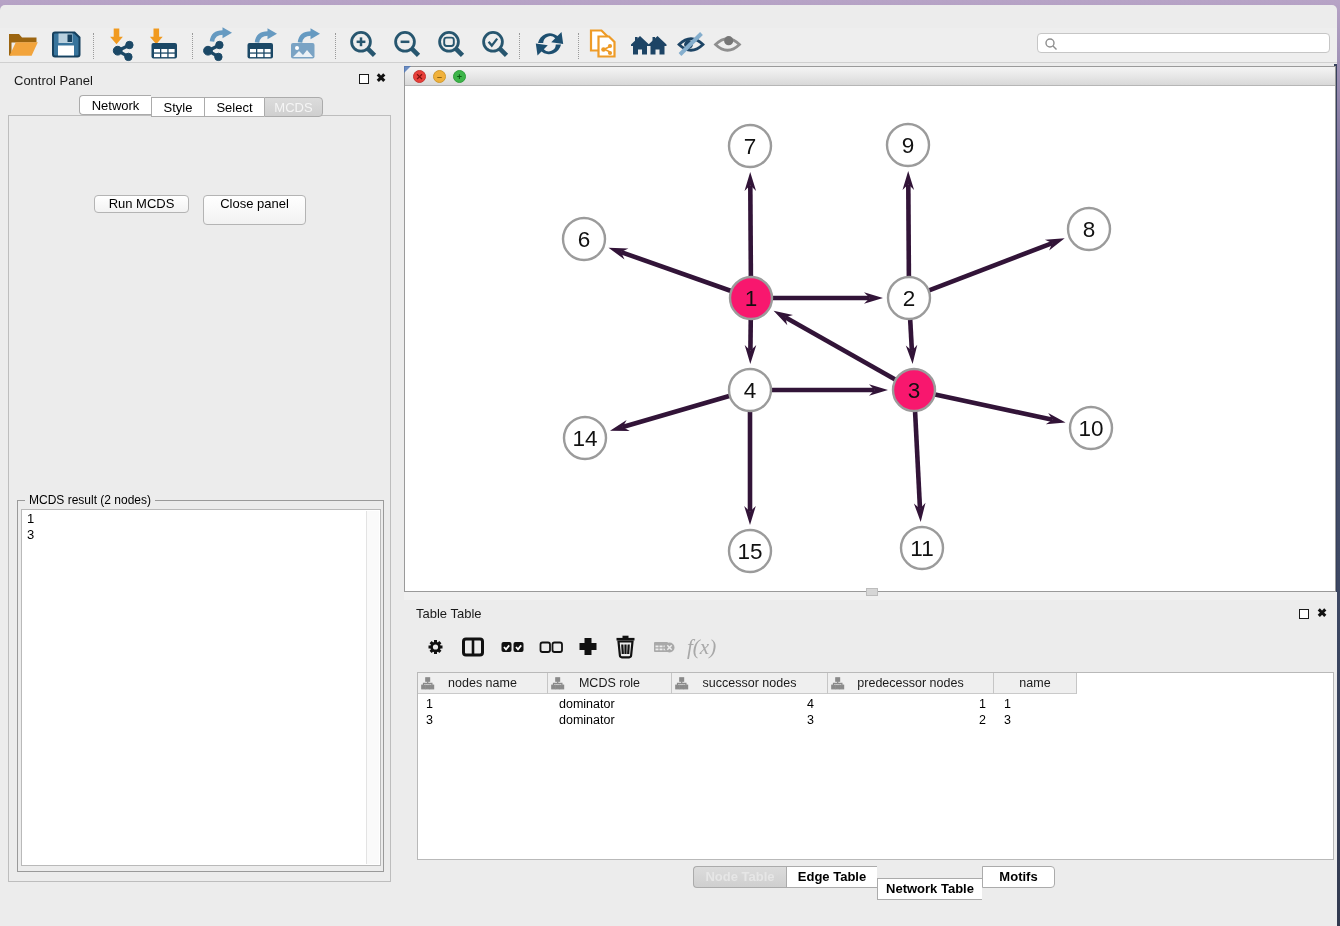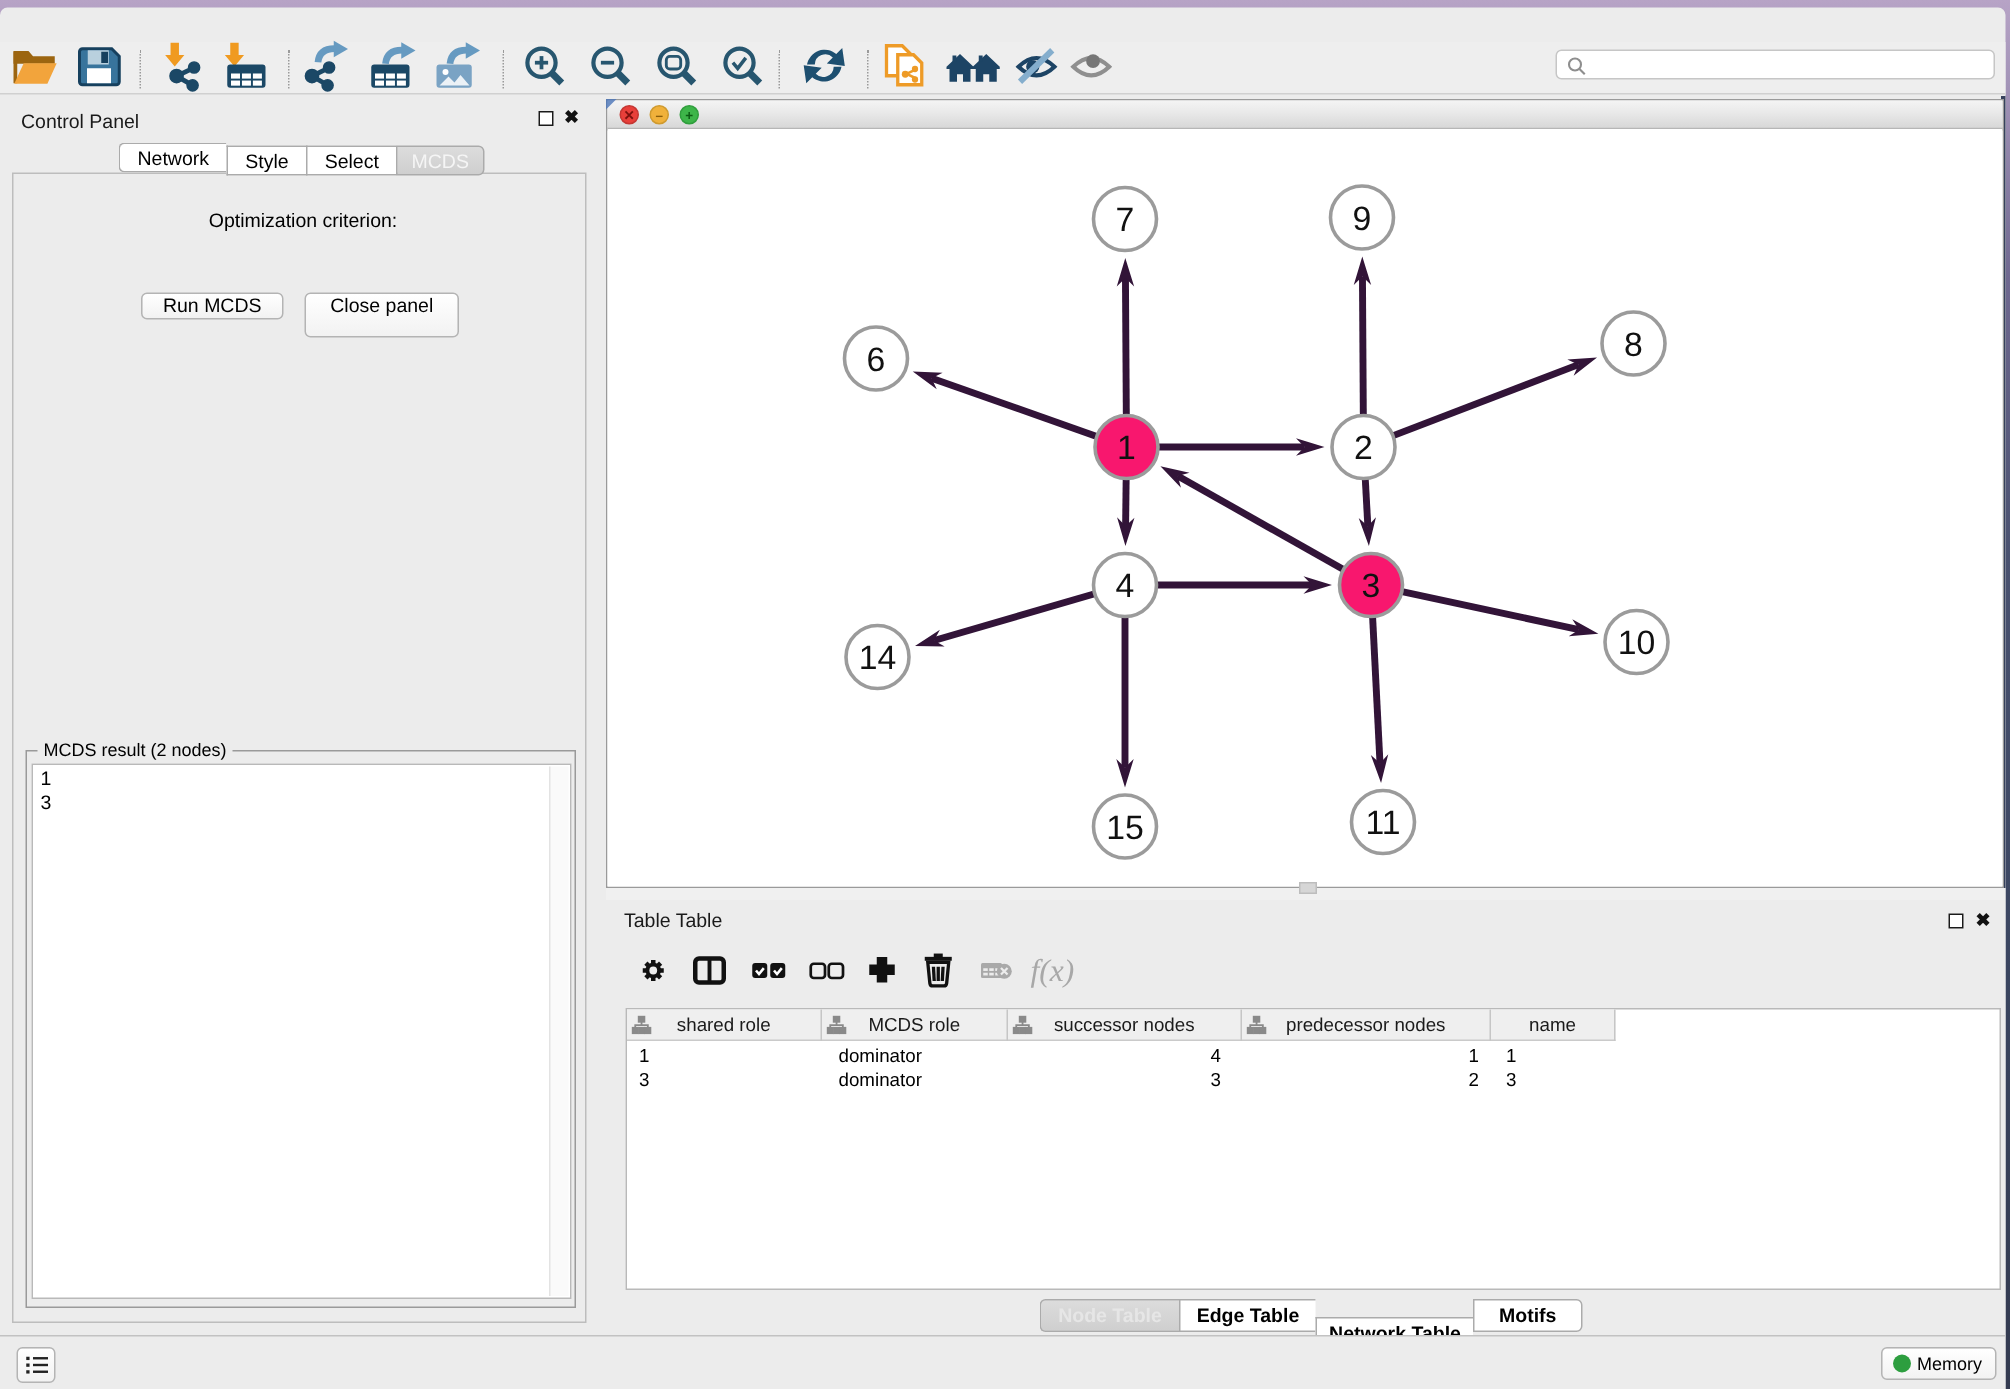--- a/index.html
+++ b/index.html
@@ -196,21 +196,20 @@
     <div class="floaticon abs" style="left:359px;top:10px;"></div>
     <div class="xicon abs" style="left:376px;top:7px;">✖</div>
 
     <div class="abs" style="left:8px;top:51px;width:383px;height:767px;border:1px solid #bdbdbd;background:#ececec;"></div>
 
     <div class="tabseg" style="left:79px;top:31px;width:72px;border-radius:4px 0 0 4px;">Network</div>
     <div class="tabseg" style="left:151px;top:33px;width:53px;">Style</div>
     <div class="tabseg" style="left:204px;top:33px;width:60px;">Select</div>
     <div class="tabseg" style="left:264px;top:33px;width:59px;border-right:1px solid #ababab;border-radius:0 4px 4px 0;background:linear-gradient(180deg,#dcdcdc,#cfcfcf);color:#f5f5f5;">MCDS</div>
 
-    <div class="abs" style="left:6px;top:75px;width:392px;text-align:center;font-size:13px;color:#000;">Optimization criterion:</div>
     <div class="btn" style="left:94px;top:131px;width:95px;height:18px;">Run MCDS</div>
     <div class="btn" style="left:203px;top:131px;width:103px;height:30px;">Close panel</div>
 
     <div class="abs" style="left:17px;top:436px;width:367px;height:372px;border:1px solid #9a9a9a;">
       <div class="abs" style="left:7px;top:-8px;background:#ececec;padding:0 4px;font-size:12px;color:#000;">MCDS result (2 nodes)</div>
       <div class="abs" style="left:3px;top:8px;width:360px;height:357px;background:#fff;border:1px solid #b9b9b9;">
         <div class="abs" style="left:5px;top:1px;font-size:13px;line-height:16px;">1<br>3</div>
         <div class="abs" style="right:1px;top:1px;width:13px;bottom:1px;background:#fafafa;border-left:1px solid #e3e3e3;"></div>
       </div>
     </div>
@@ -389,21 +388,21 @@
         </svg>
       <svg width="14" height="13" style="left:413px;top:4px;">
           <g fill="none" stroke="#8a8a8a" stroke-width="1.2">
             <rect x="4.8" y="0.8" width="3.8" height="3.4" fill="#8a8a8a"></rect>
             <rect x="0.8" y="8.2" width="3.4" height="3.6" fill="#8a8a8a"></rect>
             <rect x="5" y="8.2" width="3.4" height="3.6" fill="#8a8a8a"></rect>
             <rect x="9.2" y="8.2" width="3.4" height="3.6" fill="#8a8a8a"></rect>
             <path d="M6.7,4.2 v2.2 M2.5,8.2 v-1.8 h8.4 v1.8"></path>
           </g>
         </svg>
-      <div class="th" style="left:0px;width:130px;">shared role</div>
+      <div class="th" style="left:0px;width:130px;">nodes name</div>
       <div class="th" style="left:130px;width:124px;">MCDS role</div>
       <div class="th" style="left:254px;width:156px;">successor nodes</div>
       <div class="th" style="left:410px;width:166px;">predecessor nodes</div>
       <div class="th" style="left:576px;width:83px;">name</div>
       <div class="td" style="left:8px;top:24px;">1</div>
       <div class="td" style="left:141px;top:24px;">dominator</div>
       <div class="td" style="left:254px;top:24px;width:142px;text-align:right;">4</div>
       <div class="td" style="left:410px;top:24px;width:158px;text-align:right;">1</div>
       <div class="td" style="left:586px;top:24px;">1</div>
       <div class="td" style="left:8px;top:40px;">3</div>
@@ -412,33 +411,13 @@
       <div class="td" style="left:410px;top:40px;width:158px;text-align:right;">2</div>
       <div class="td" style="left:586px;top:40px;">3</div>
     </div>
 
     <div class="btab" style="left:289px;top:266px;width:93px;border-radius:4px 0 0 4px;background:linear-gradient(180deg,#dcdcdc,#cfcfcf);color:#e6e6e6;">Node Table</div>
     <div class="btab" style="left:382px;top:266px;width:91px;">Edge Table</div>
     <div class="btab" style="left:473px;top:278px;width:105px;">Network Table</div>
     <div class="btab" style="left:578px;top:266px;width:73px;border-right:1px solid #ababab;border-radius:0 4px 4px 0;">Motifs</div>
   </div>
 
-  <div id="statusbar" class="abs">
-    <div class="btn" style="left:11px;top:7px;width:26px;height:24px;">
-        <svg width="16" height="14" style="left:5px;top:4px;">
-          <g stroke="#222" stroke-width="1.6">
-            <line x1="5" y1="2.5" x2="15" y2="2.5"></line>
-            <line x1="5" y1="7" x2="15" y2="7"></line>
-            <line x1="5" y1="11.5" x2="15" y2="11.5"></line>
-          </g>
-          <g fill="#222">
-            <rect x="0.5" y="1.5" width="2.2" height="2.2"></rect>
-            <rect x="0.5" y="6" width="2.2" height="2.2"></rect>
-            <rect x="0.5" y="10.5" width="2.2" height="2.2"></rect>
-          </g>
-        </svg>
-      </div>
-    <div class="btn" style="left:1254px;top:7px;width:77px;height:22px;text-align:left;">
-      <span class="abs" style="left:7px;top:4px;width:12px;height:12px;border-radius:50%;background:#2d9e3f;"></span>
-      <span class="abs" style="left:23px;top:3px;font-size:12px;">Memory</span>
-    </div>
-  </div>
 </div>
 
 </body></html>

